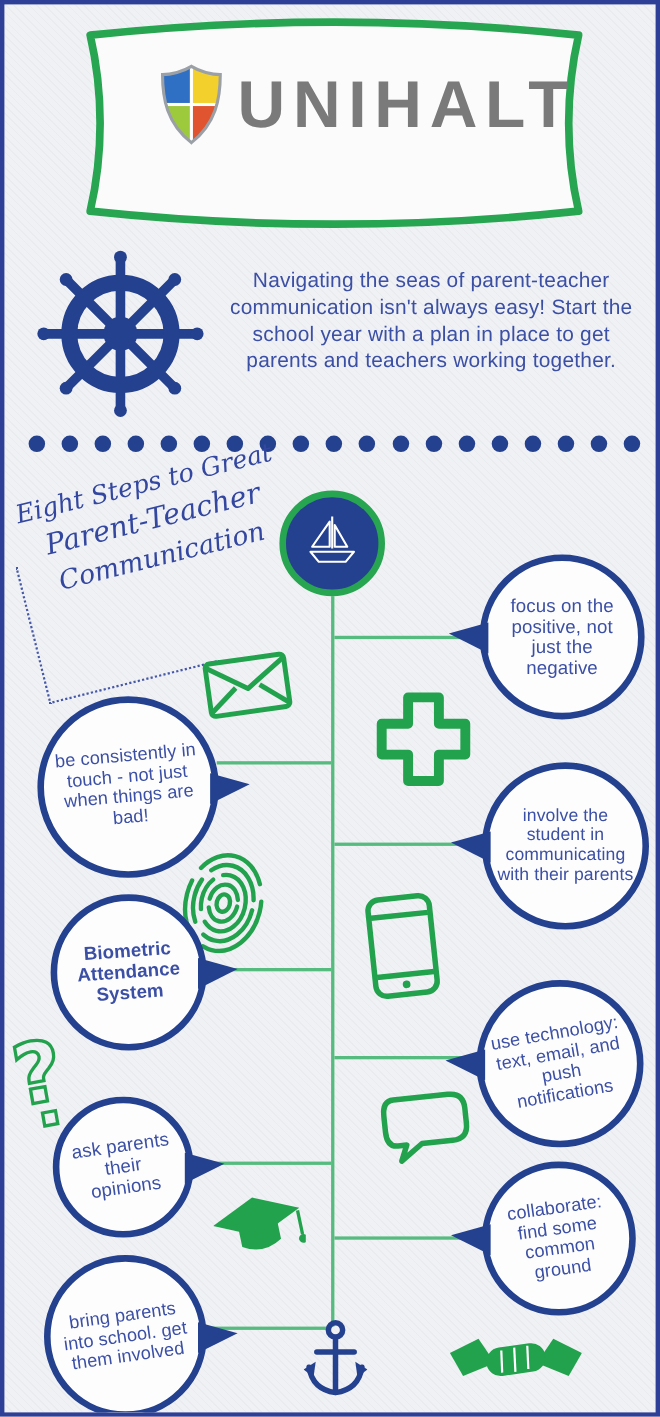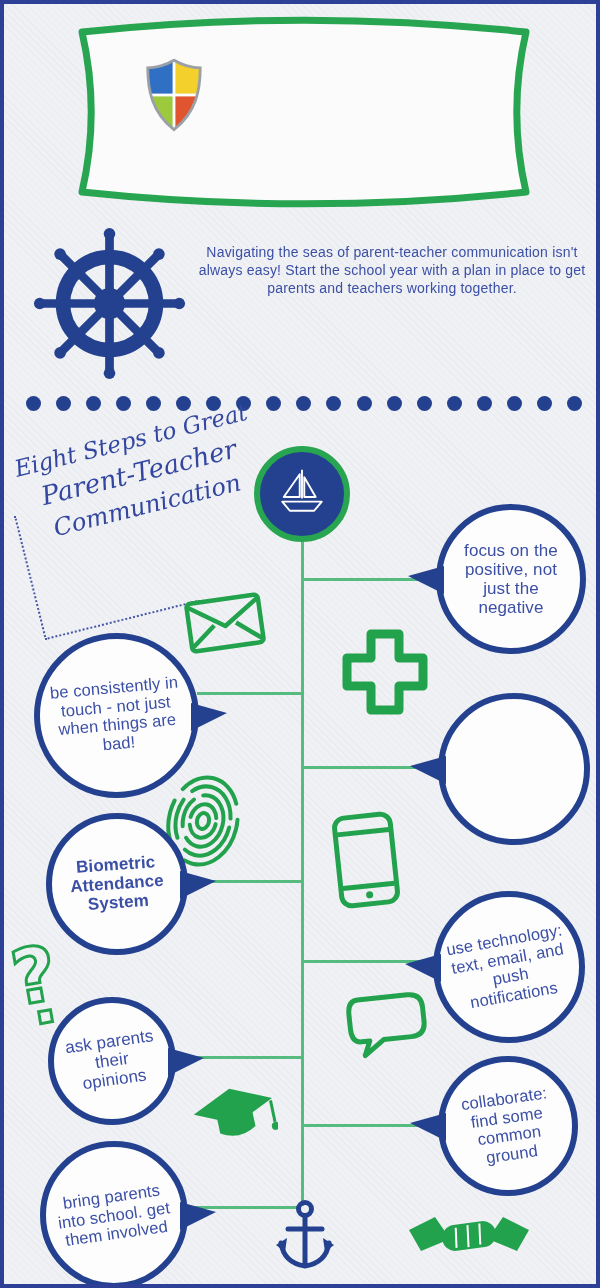--- a/index.html
+++ b/index.html
@@ -16,21 +16,21 @@
     position:relative;width:600px;height:1288px;overflow:hidden;
     background:var(--bg);
     background-image:repeating-linear-gradient(45deg,rgba(120,130,160,.05) 0 1px,transparent 1px 5px);
     border:4px solid #2e3f97;
   }
   .abs{position:absolute}
   
   .brand{font-size:60px;font-weight:bold;color:var(--brand-gray);letter-spacing:7px}
   .tagline{width:540px;text-align:center;font-size:27px;font-weight:bold;color:#1d9e4e;letter-spacing:.5px}
   
-  .intro-text{width:392px;text-align:center;color:var(--blue-text);font-size:14px;line-height:1.28;letter-spacing:.2px}
+  .intro-text{width:392px;text-align:center;color:var(--blue-text);font-size:19px;line-height:1.28;letter-spacing:.2px}
   
   .dots{left:22px;top:392px;width:556px;display:flex;justify-content:space-between}
   .dot{width:15px;height:15px;border-radius:50%;background:var(--navy)}
   
   .script-head{
     left:2px;top:452px;width:250px;transform:rotate(-14deg);transform-origin:top left;
     font-family:"DejaVu Serif",serif;font-style:italic;color:#3347a0;text-align:center;line-height:1.35;
   }
   .script-head .l1{font-size:23px}
   .script-head .l2{font-size:26px}
@@ -80,20 +80,21 @@
       <rect x="0" y="0" width="32" height="40" fill="#2f6fc4"></rect>
       <rect x="32" y="0" width="32" height="40" fill="#f3d02c"></rect>
       <rect x="0" y="40" width="32" height="40" fill="#9dc93d"></rect>
       <rect x="32" y="40" width="32" height="40" fill="#e05430"></rect>
       <rect x="30.5" y="0" width="3" height="80" fill="#ffffff"></rect>
       <rect x="0" y="38.5" width="64" height="3" fill="#ffffff"></rect>
     </g>
     <path d="M32,3 C24,8 12,11 4,11 C4,34 8,58 32,77 C56,58 60,34 60,11 C52,11 40,8 32,3 Z" fill="none" stroke="#9aa0a6" stroke-width="3"></path>
   </svg>
 
+  <div class="abs brand" style="left:212px;top:56px">UNIHALT</div>
 
 
   <svg class="abs" style="left:28px;top:222px" width="155" height="155" viewBox="0 0 160 160">
     <g stroke="#24418f" stroke-width="9" stroke-linecap="round">
       <line x1="80" y1="80" x2="80" y2="8"></line>
       <line x1="80" y1="80" x2="131" y2="29"></line>
       <line x1="80" y1="80" x2="152" y2="80"></line>
       <line x1="80" y1="80" x2="131" y2="131"></line>
       <line x1="80" y1="80" x2="80" y2="152"></line>
       <line x1="80" y1="80" x2="29" y2="131"></line>
@@ -245,20 +246,21 @@
     <span class="btxt" style="font-size:17px">focus on the positive, not just the negative</span>
   </div>
 
   <div class="abs bubble" style="left:30px;top:629px;width:165px;height:165px">
     <span class="tail tail-r"></span>
     <span class="btxt rot-m5">be consistently in touch - not just when things are bad!</span>
   </div>
 
   <div class="abs bubble" style="left:434px;top:689px;width:152px;height:152px">
     <span class="tail tail-l"></span>
+    <span class="btxt" style="font-size:16px">involve the student in communicating with their parents</span>
   </div>
 
   <div class="abs bubble" style="left:42px;top:809px;width:142px;height:142px">
     <span class="tail tail-r"></span>
     <span class="btxt bold rot-m4">Biometric Attendance System</span>
   </div>
 
   <div class="abs bubble" style="left:429px;top:887px;width:152px;height:152px">
     <span class="tail tail-l"></span>
     <span class="btxt rot-m10">use technology: text, email, and push notifications</span>

